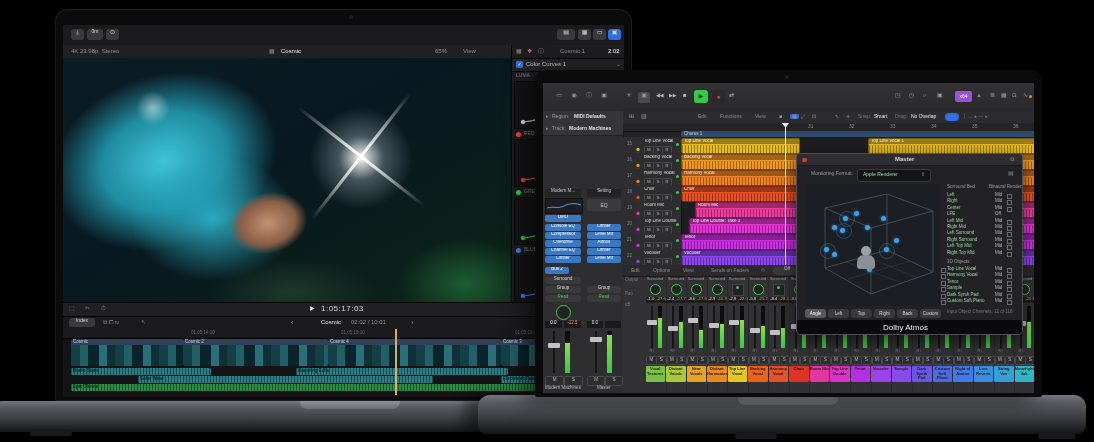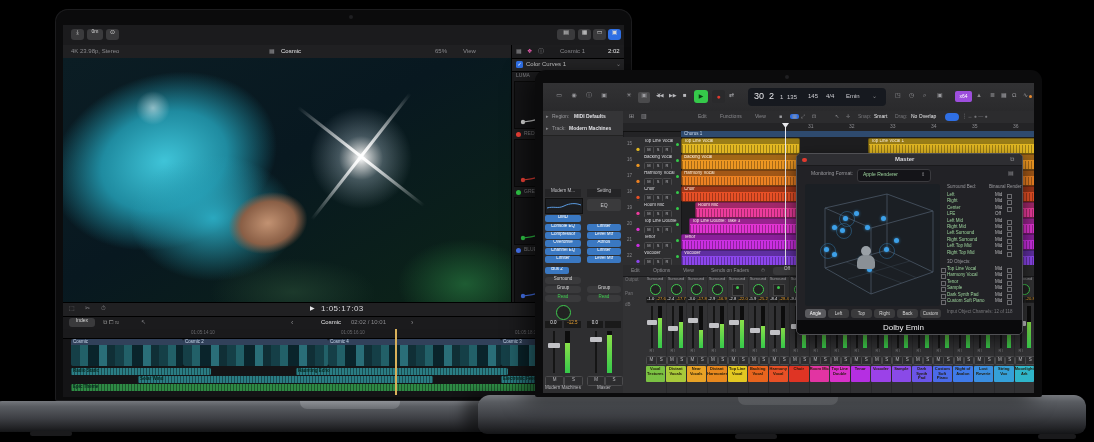--- a/index.html
+++ b/index.html
@@ -225,30 +225,20 @@
           <div class="abs icon t f6" style="left: 55px; top: 9px; width: 12px; height: 11px;">▣</div>
           <div class="abs icon t f6" style="left: 80px; top: 9px; width: 12px; height: 11px;">✳</div>
           <div class="abs icon t f6" style="left: 95px; top: 9px; width: 12px; height: 11px; background: rgb(74, 74, 76); border-radius: 2px;">▣</div>
           <div class="abs icon t f6" style="left: 110px; top: 9px; width: 12px; height: 11px;">✕</div>
           <div class="abs t f5" style="left: 113px; top: 10px; color: rgb(184, 184, 188);">◀◀</div>
           <div class="abs t f5" style="left: 126px; top: 10px; color: rgb(184, 184, 188);">▶▶</div>
           <div class="abs t f6" style="left: 140px; top: 9px; color: rgb(184, 184, 188);">■</div>
           <div class="abs t f6" style="left: 151px; top: 7px; width: 14px; height: 13px; background: rgb(53, 201, 74); border-radius: 3px; color: rgb(11, 61, 20); text-align: center; line-height: 13px;">▶</div>
           <div class="abs t f7" style="left: 169px; top: 7px; width: 13px; height: 13px; background: rgb(42, 42, 44); border-radius: 3px; color: rgb(224, 57, 46); text-align: center; line-height: 13px;">●</div>
           <div class="abs t f6" style="left: 186px; top: 9px; color: rgb(184, 184, 188);">⇄</div>
-          <div class="abs lcd" style="left: 205px; top: 5px; width: 138px; height: 18px;">
-            <div class="abs t f9" style="left: 6px; top: 3px; color: rgb(232, 232, 236);">30</div>
-            <div class="abs t f9" style="left: 21px; top: 3px; color: rgb(232, 232, 236);">2</div>
-            <div class="abs t f6" style="left: 32px; top: 6px; color: rgb(207, 207, 212);">1</div>
-            <div class="abs t f6" style="left: 39px; top: 6px; color: rgb(207, 207, 212);">135</div>
-            <div class="abs t f6" style="left: 60px; top: 5px; color: rgb(207, 207, 212);">145</div>
-            <div class="abs t f6" style="left: 78px; top: 5px; color: rgb(207, 207, 212);">4/4</div>
-            <div class="abs t f6" style="left: 98px; top: 5px; color: rgb(207, 207, 212);">Emin</div>
-            <div class="abs t f6" style="left: 124px; top: 5px; color: rgb(138, 138, 142);">⌄</div>
-          </div>
           <div class="abs icon t f6" style="left: 352px; top: 9px;">◳</div>
           <div class="abs icon t f6" style="left: 366px; top: 9px;">◷</div>
           <div class="abs icon t f6" style="left: 380px; top: 9px;">⌕</div>
           <div class="abs icon t f6" style="left: 394px; top: 9px;">▣</div>
           <div class="abs t f5" style="left: 412px; top: 8px; width: 17px; height: 11px; background: rgb(157, 78, 221); border-radius: 2px; color: rgb(255, 255, 255); text-align: center; line-height: 11px;">x64</div>
           <div class="abs t f6" style="left: 433px; top: 9px; color: rgb(138, 138, 142);">▲</div>
           <div class="abs icon t f6" style="left: 447px; top: 9px;">≣</div>
           <div class="abs icon t f6" style="left: 458px; top: 9px;">▦</div>
           <div class="abs icon t f6" style="left: 469px; top: 9px;">Ω</div>
           <div class="abs icon t f6" style="left: 480px; top: 9px;">∿</div>
@@ -909,19 +899,19 @@
             <div class="abs " style="left: 144px; top: 139.6px; width: 3px; height: 3px; border: 0.5px solid rgb(106, 106, 110);"></div>
             <div class="abs t f4" style="left: 150px; top: 138.6px; color: rgb(157, 212, 157);">Dark Synth Pad</div>
             <div class="abs t f4" style="left: 198px; top: 138.6px; color: rgb(184, 184, 188);">Mid</div>
             <div class="abs " style="left: 210px; top: 139.6px; width: 3px; height: 3px; border: 0.5px solid rgb(106, 106, 110);"></div>
             <div class="abs " style="left: 144px; top: 146px; width: 3px; height: 3px; border: 0.5px solid rgb(106, 106, 110);"></div>
             <div class="abs t f4" style="left: 150px; top: 145px; color: rgb(157, 212, 157);">Custom Soft Piano</div>
             <div class="abs t f4" style="left: 198px; top: 145px; color: rgb(184, 184, 188);">Mid</div>
             <div class="abs " style="left: 210px; top: 146px; width: 3px; height: 3px; border: 0.5px solid rgb(106, 106, 110);"></div>
             <div class="abs t f4" style="left: 150px; top: 156px; color: rgb(119, 119, 123);">Input Object Channels: 12 of 118</div>
             <div class="abs " style="left: 0px; top: 166px; width: 225px; height: 14px; background: rgb(10, 10, 12);"></div>
-            <div class="abs t f8" style="left: 86px; top: 169px; color: rgb(240, 240, 242);">Dolby Emin</div>
+            <div class="abs t f8" style="left: 86px; top: 169px; color: rgb(240, 240, 242);">Dolby Atmos</div>
           </div>
         </div>
     </div>
   </div>
 
 </div>
 
 </body></html>

